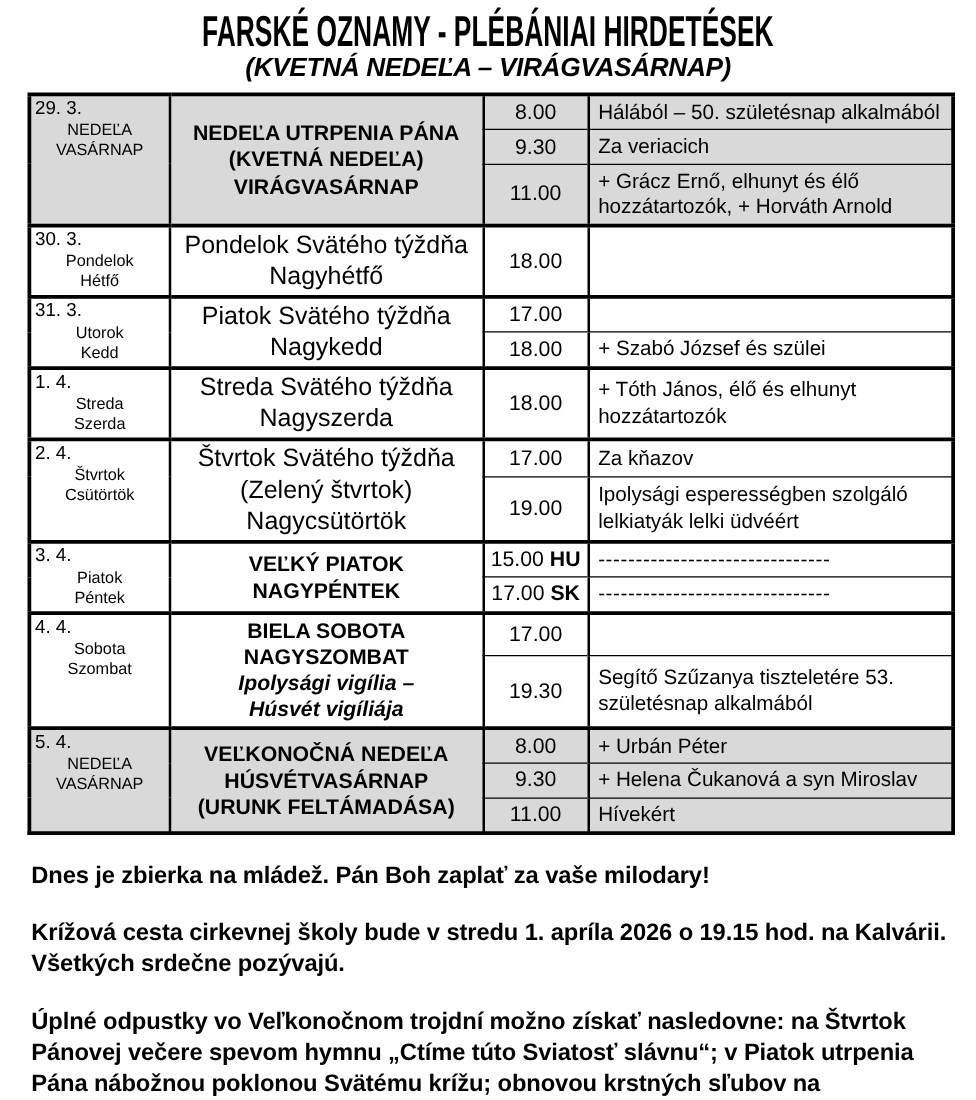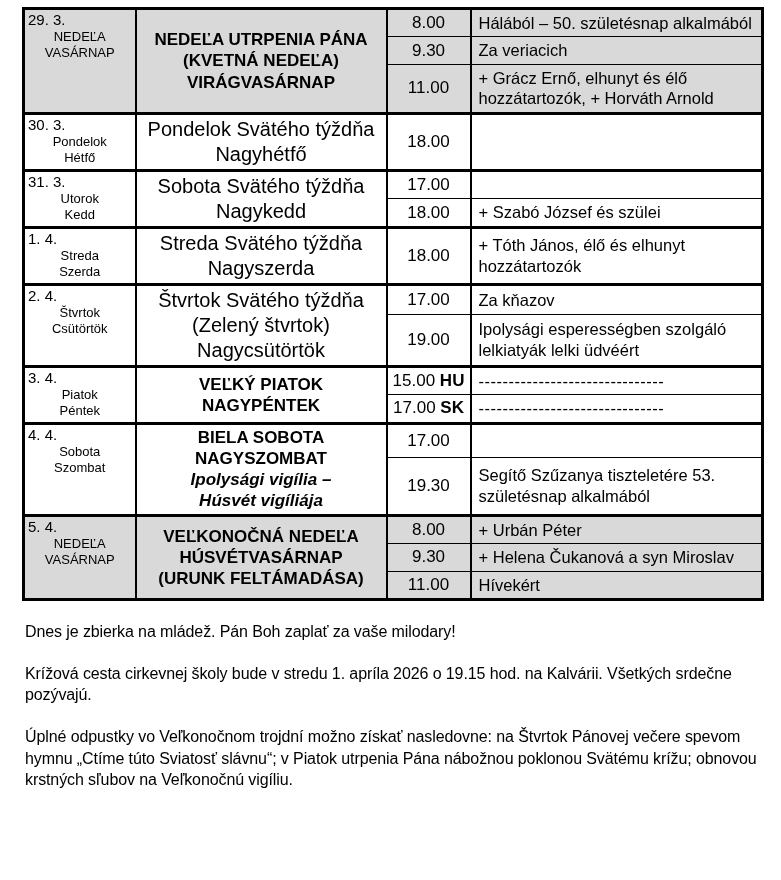--- a/index.html
+++ b/index.html
@@ -59,32 +59,38 @@
   .date-day { text-align: center; font-size: 13px; line-height: 1.25; }
   .desc-line { font-size: 20px; }
   .desc-bold .desc-line { font-weight: bold; font-size: 17px; }
   .desc-line.italic { font-weight: bold; font-style: italic; }
   .time-suffix { font-weight: bold; }
   .intent-dashes { letter-spacing: 0.5px; }
 
   
   .announcements { margin: 20px 24px 0 25px; }
   .announcements p {
-    font-weight: normal;
-    font-size: 16px;
+    font-weight: bold;
+    font-size: 19px;
     line-height: 1.32;
     margin: 0 0 21px 0;
     letter-spacing: -0.1px;
   }
 </style>
 </head>
 <body>
 
 <div class="page">
 
+  <div class="header">
+    <div class="title-line">
+      <span class="title-inner">FARSKÉ OZNAMY - PLÉBÁNIAI HIRDETÉSEK</span>
+    </div>
+    <div class="subtitle-line">(KVETNÁ NEDEĽA – VIRÁGVASÁRNAP)</div>
+  </div>
 
   <table class="schedule">
     <tbody>
         <tr class="major shaded">
           <td class="c-date" rowspan="3">
             <div class="date-num">29. 3.</div>
             <div class="date-day">NEDEĽA</div>
             <div class="date-day">VASÁRNAP</div>
           </td>
           <td class="c-desc desc-bold" rowspan="3">
@@ -116,21 +122,21 @@
           <td class="c-time"><span>18.00</span></td>
           <td class="c-intent">&nbsp;</td>
         </tr>
         <tr class="major">
           <td class="c-date" rowspan="2">
             <div class="date-num">31. 3.</div>
             <div class="date-day">Utorok</div>
             <div class="date-day">Kedd</div>
           </td>
           <td class="c-desc" rowspan="2">
-            <div class="desc-line">Sobota Svätého týždňa</div>
+            <div class="desc-line">Piatok Svätého týždňa</div>
             <div class="desc-line">Nagykedd</div>
           </td>
           <td class="c-time"><span>17.00</span></td>
           <td class="c-intent">&nbsp;</td>
         </tr>
         <tr>
           <td class="c-time"><span>18.00</span></td>
           <td class="c-intent">+ Szabó József és szülei</td>
         </tr>
         <tr class="major">

